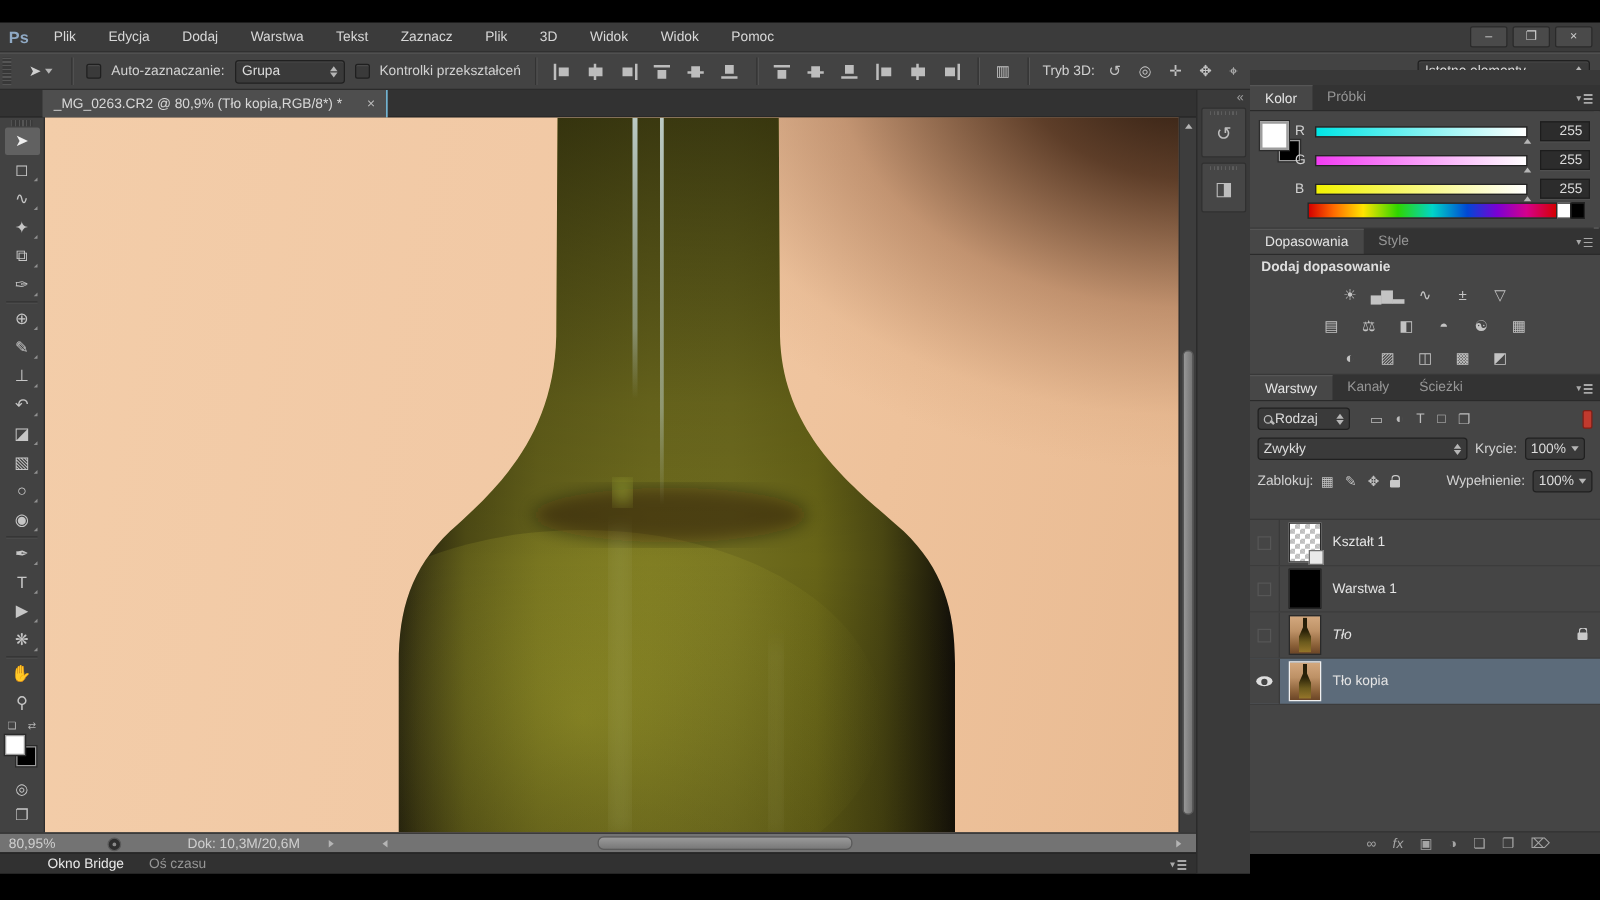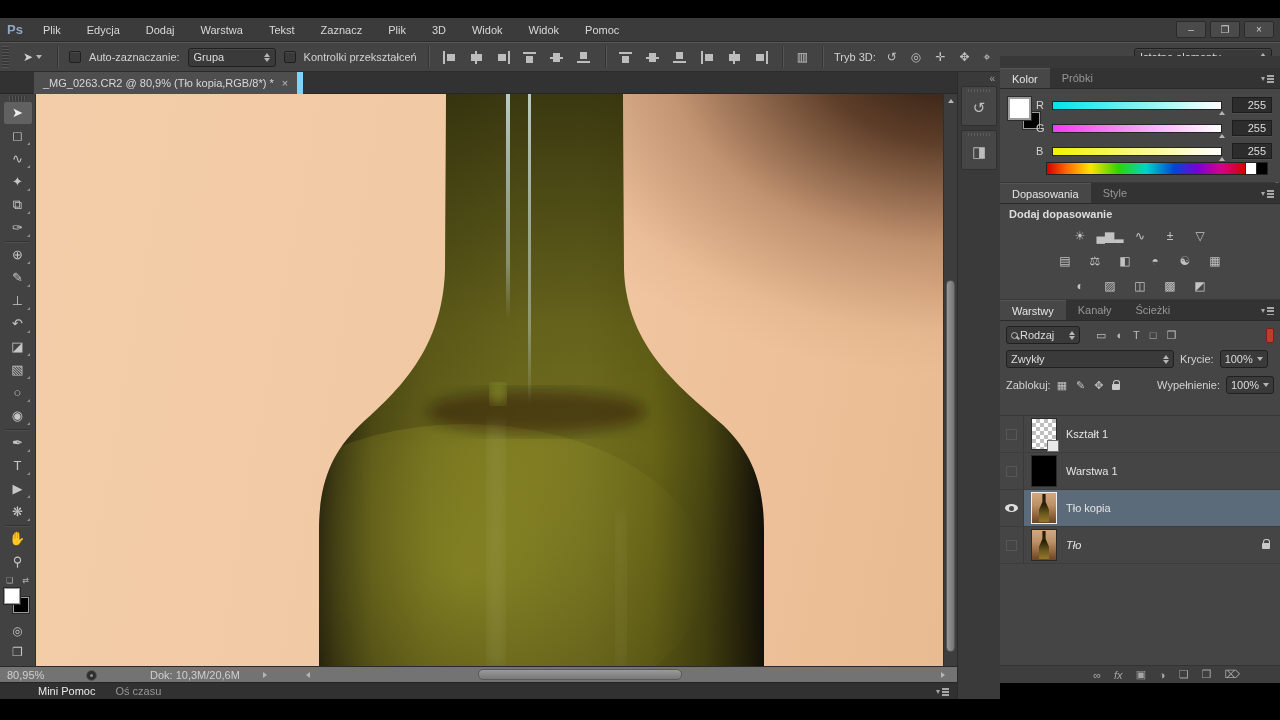--- a/index.html
+++ b/index.html
@@ -42,21 +42,21 @@
   .ai.vr::before{right:1px;top:0;width:2px;height:13px}.ai.vr::after{right:5px;top:3px;width:8px;height:7px}
   .ai.ht::before{top:1px;left:0;height:2px;width:13px}.ai.ht::after{top:5px;left:3px;height:7px;width:7px}
   .ai.hm::before{top:6px;left:0;height:2px;width:13px;z-index:1}.ai.hm::after{top:2px;left:3px;height:9px;width:7px}
   .ai.hb::before{bottom:1px;left:0;height:2px;width:13px}.ai.hb::after{bottom:5px;left:3px;height:7px;width:7px}
   .ob-ic { font-size:12px; color:#c2c2c2; padding:0 3px; }
   .ws-select { position:absolute; right:8px; width:138px; }
 
   
   .tabbar { position:absolute; left:0; top:72px; width:957px; height:22px; background:#323232; border-bottom:1px solid #272727; }
   .doc-tab { position:absolute; left:34px; top:0; height:22px; background:#4e4e4e; color:#d8d8d8;
-             display:flex; align-items:center; gap:8px; padding:0 9px; border-right:6px solid #7dd3fc; }
+             display:flex; align-items:center; gap:20px; padding:0 9px; border-right:1px solid #7dd3fc; }
   .tab-close { color:#bdbdbd; font-size:11px; }
 
   
   .toolbar { position:absolute; left:0; top:94px; width:36px; height:572px; background:#424242; border-right:1px solid #2d2d2d; }
   .grip-h { height:5px; margin:2px 9px 1px; background:repeating-linear-gradient(90deg,#555 0 1px,#3a3a3a 1px 3px); }
   .tool { width:28px; height:22px; line-height:22px; margin:1px auto; text-align:center; font-size:13px;
           color:#c6c6c6; border-radius:2px; position:relative; }
   .tool.sel { background:#616161; color:#efefef; }
   .tool .fly { position:absolute; right:2px; bottom:2px; width:0; height:0;
                border-left:3px solid transparent; border-bottom:3px solid #909090; }
@@ -372,21 +372,21 @@
     <span class="sb-zoom">80,95%</span>
     <span class="sb-widget"></span>
     <span class="sb-doc">Dok: 10,3M/20,6M</span>
     <span class="sb-fly tri-r"></span>
     <span class="h-arr-l tri-l"></span>
     <div class="hthumb"></div>
     <span class="h-arr-r tri-r"></span>
   </div>
 
   <div class="bottombar">
-    <span class="bb-active">Mini Pomoc</span>
+    <span class="bb-active">Okno Bridge</span>
     <span class="bb-idle">Oś czasu</span>
     <span class="pmenu bb-menu"></span>
   </div>
 
   <div class="dockstrip">
     <span class="collapse">«</span>
     <div class="dock-btn">
       <div class="dock-grip"></div>
       <span class="dock-g">↺</span>
     </div>
@@ -536,34 +536,34 @@
             <div class="lthumb t-checker"></div>
             <span class="lname">Kształt 1</span>
           </div>
           <div class="lrow">
             <div class="eye-cell">
                 <div class="eye-off"></div>
               </div>
             <div class="lthumb t-black"></div>
             <span class="lname">Warstwa 1</span>
           </div>
-          <div class="lrow selrow">
-            <div class="eye-cell">
-                <div class="eye"></div>
-              </div>
-            <div class="lthumb t-bottle"></div>
-            <span class="lname">Tło kopia</span>
-          </div>
           <div class="lrow">
             <div class="eye-cell">
                 <div class="eye-off"></div>
               </div>
             <div class="lthumb t-bottle"></div>
             <span class="lname it">Tło</span>
             <span class="lock row-lock"></span>
+          </div>
+          <div class="lrow selrow">
+            <div class="eye-cell">
+                <div class="eye"></div>
+              </div>
+            <div class="lthumb t-bottle"></div>
+            <span class="lname">Tło kopia</span>
           </div>
         </div>
         <div class="layer-footer">
           <span class="fi">∞</span>
           <span class="fi" style="font-style:italic">fx</span>
           <span class="fi">▣</span>
           <span class="fi">◑</span>
           <span class="fi">❏</span>
           <span class="fi">❐</span>
           <span class="fi">⌦</span>

